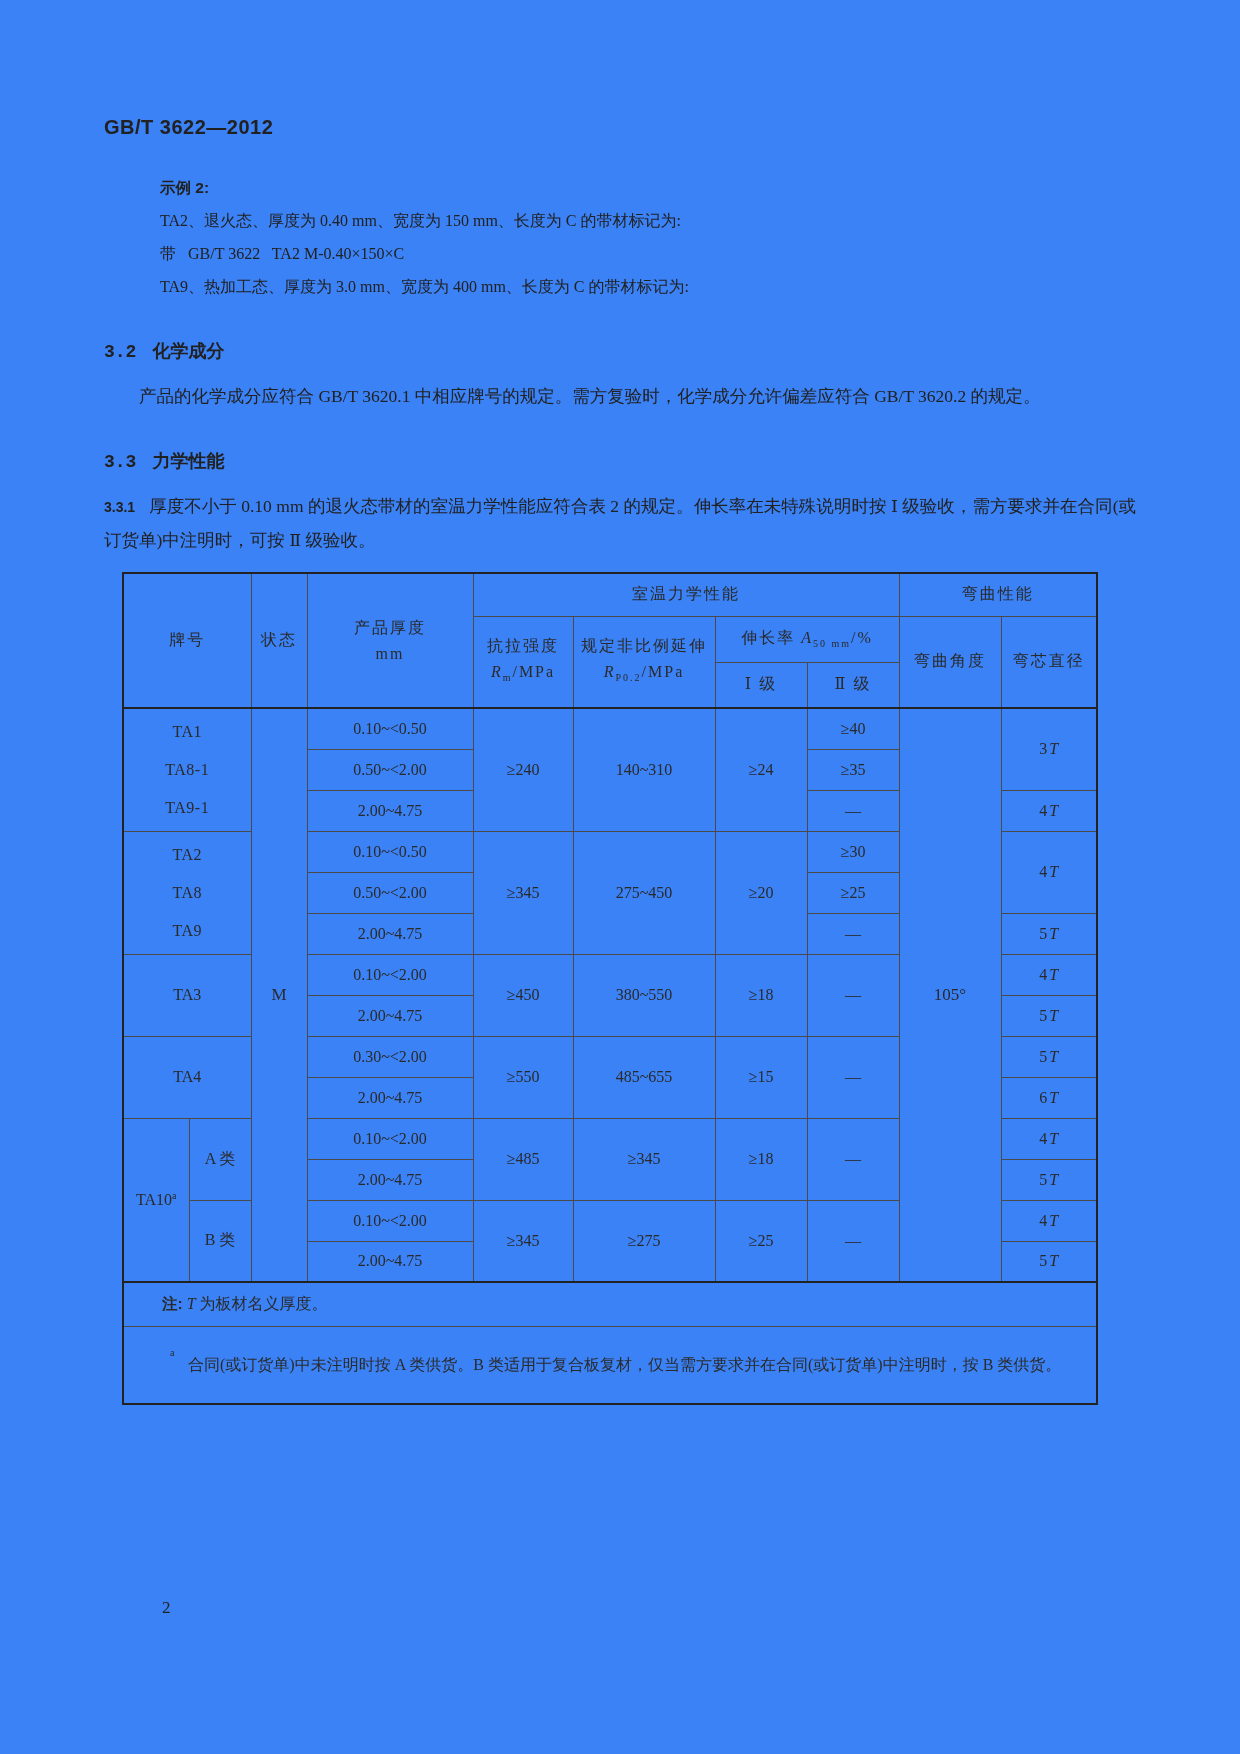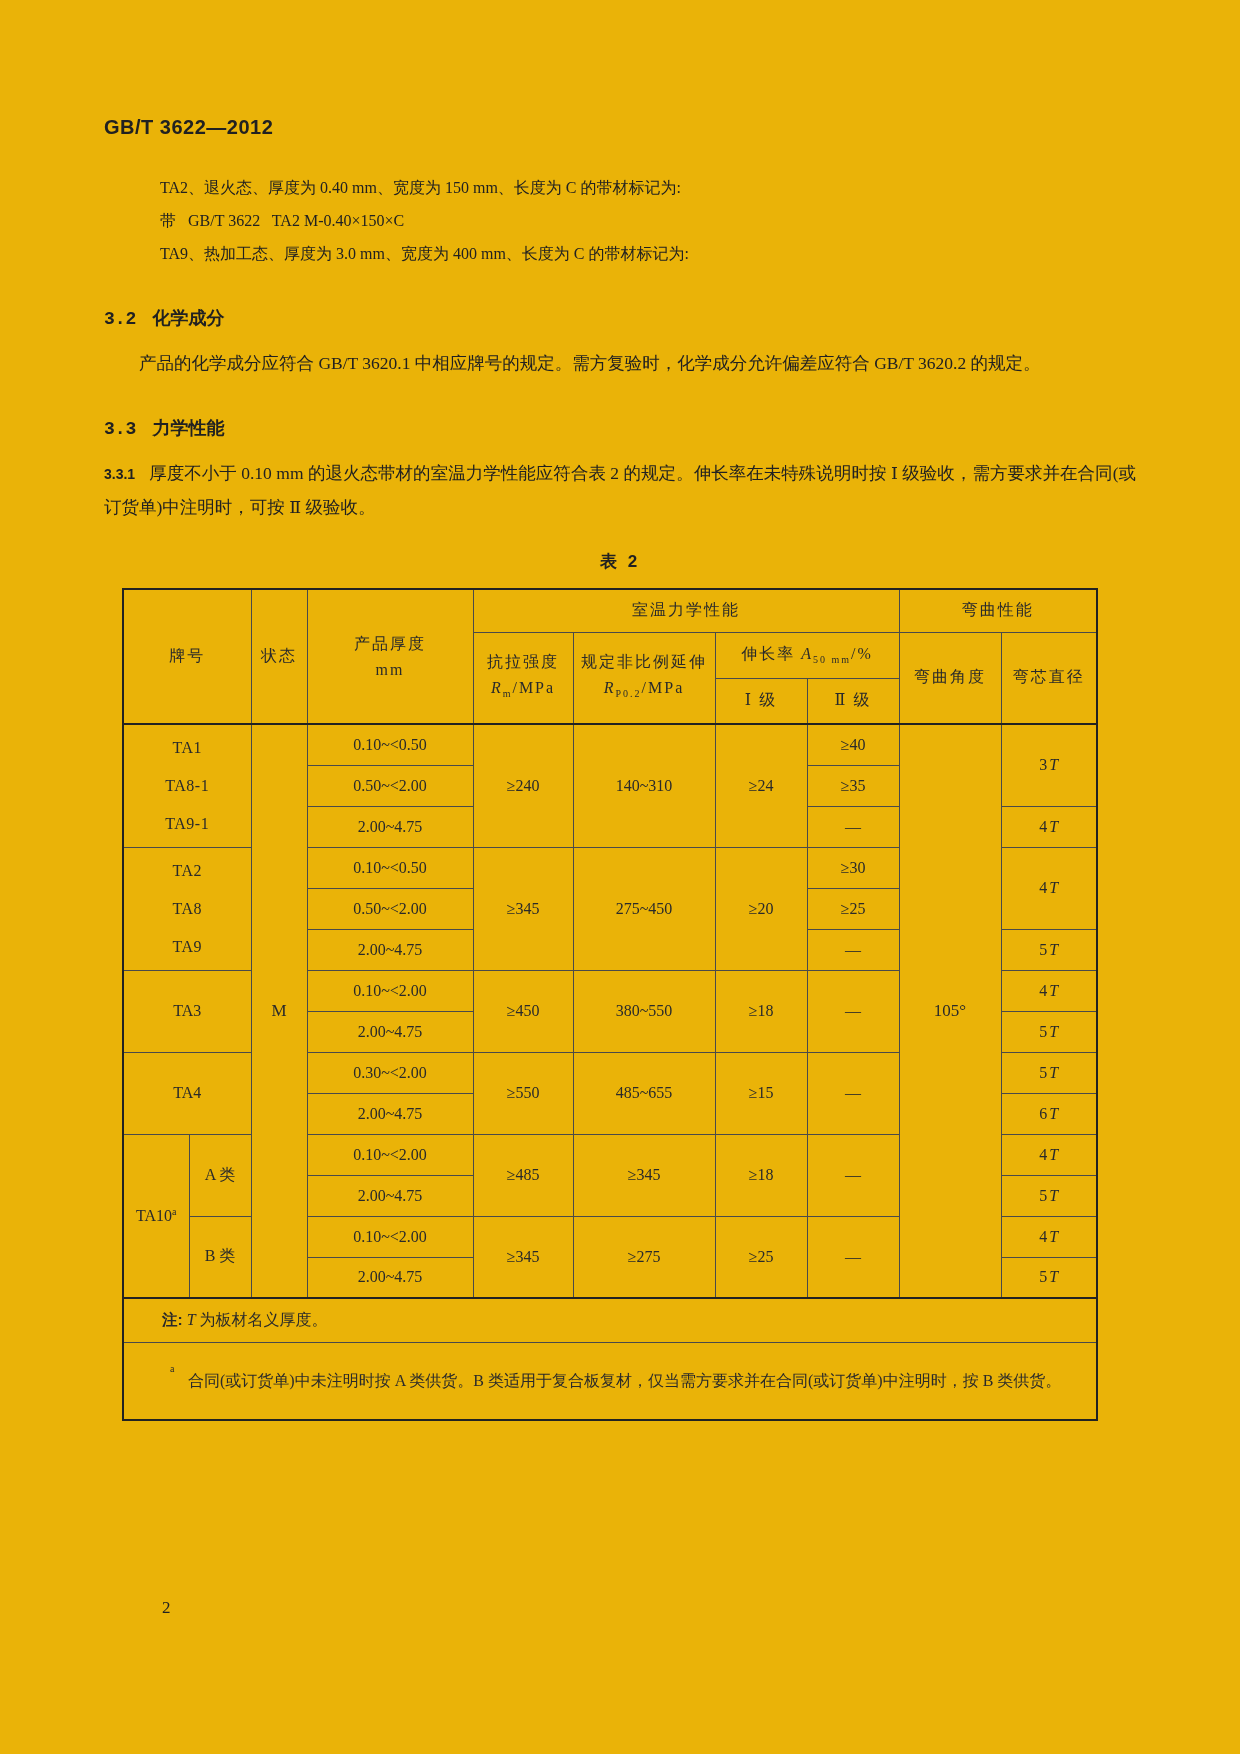--- a/index.html
+++ b/index.html
@@ -1,16 +1,16 @@
 <!DOCTYPE html>
 <html><head>
 <meta charset="utf-8">
 <style>
   html,body{margin:0;padding:0;background:#ffffff;}
-  .page{position:relative;width:1240px;height:1754px;background:#eab308;color:#212121;
+  .page{position:relative;width:1240px;height:1754px;background:#3b82f6;color:#212121;
         font-family:"Liberation Serif","DejaVu Serif",serif;overflow:hidden;}
   .content{position:absolute;left:104px;top:116px;width:1032px;}
 
   .doc-number{font-family:"Liberation Sans","DejaVu Sans",sans-serif;font-weight:700;
               font-size:20px;letter-spacing:0.5px;}
 
   .examples{margin:32px 0 0 56px;font-size:16px;}
   .ex-line{line-height:33px;}
   .ex-label{font-family:"Liberation Sans","DejaVu Sans",sans-serif;font-weight:700;font-size:15.5px;}
   .ex-mark{white-space:pre;}
@@ -56,38 +56,38 @@
 </style>
 </head>
 <body>
 
 <div class="page">
   <div class="content">
 
     <div class="doc-number">GB/T 3622—2012</div>
 
     <div class="examples">
+      <div class="ex-line ex-label">示例 2:</div>
       <div class="ex-line">TA2、退火态、厚度为 0.40 mm、宽度为 150 mm、长度为 C 的带材标记为:</div>
       <div class="ex-line ex-mark">带   GB/T 3622   TA2 M-0.40×150×C</div>
       <div class="ex-line">TA9、热加工态、厚度为 3.0 mm、宽度为 400 mm、长度为 C 的带材标记为:</div>
     </div>
 
     <div class="heading">
       <span class="num">3.2</span><span>化学成分</span>
     </div>
     <div class="para first-indent">产品的化学成分应符合 GB/T 3620.1 中相应牌号的规定。需方复验时，化学成分允许偏差应符合 GB/T 3620.2 的规定。</div>
 
     <div class="heading">
       <span class="num">3.3</span><span>力学性能</span>
     </div>
     <div class="para">
       <span class="clause-num">3.3.1</span><span>厚度不小于 0.10 mm 的退火态带材的室温力学性能应符合表 2 的规定。伸长率在未特殊说明时按 Ⅰ 级验收，需方要求并在合同(或订货单)中注明时，可按 Ⅱ 级验收。</span>
     </div>
 
-    <div class="table-title">表 2</div>
 
     <table class="spec">
       <colgroup>
         <col style="width:66px">
           <col style="width:62px">
           <col style="width:56px">
         <col style="width:166px">
           <col style="width:100px">
           <col style="width:142px">
         <col style="width:92px">

